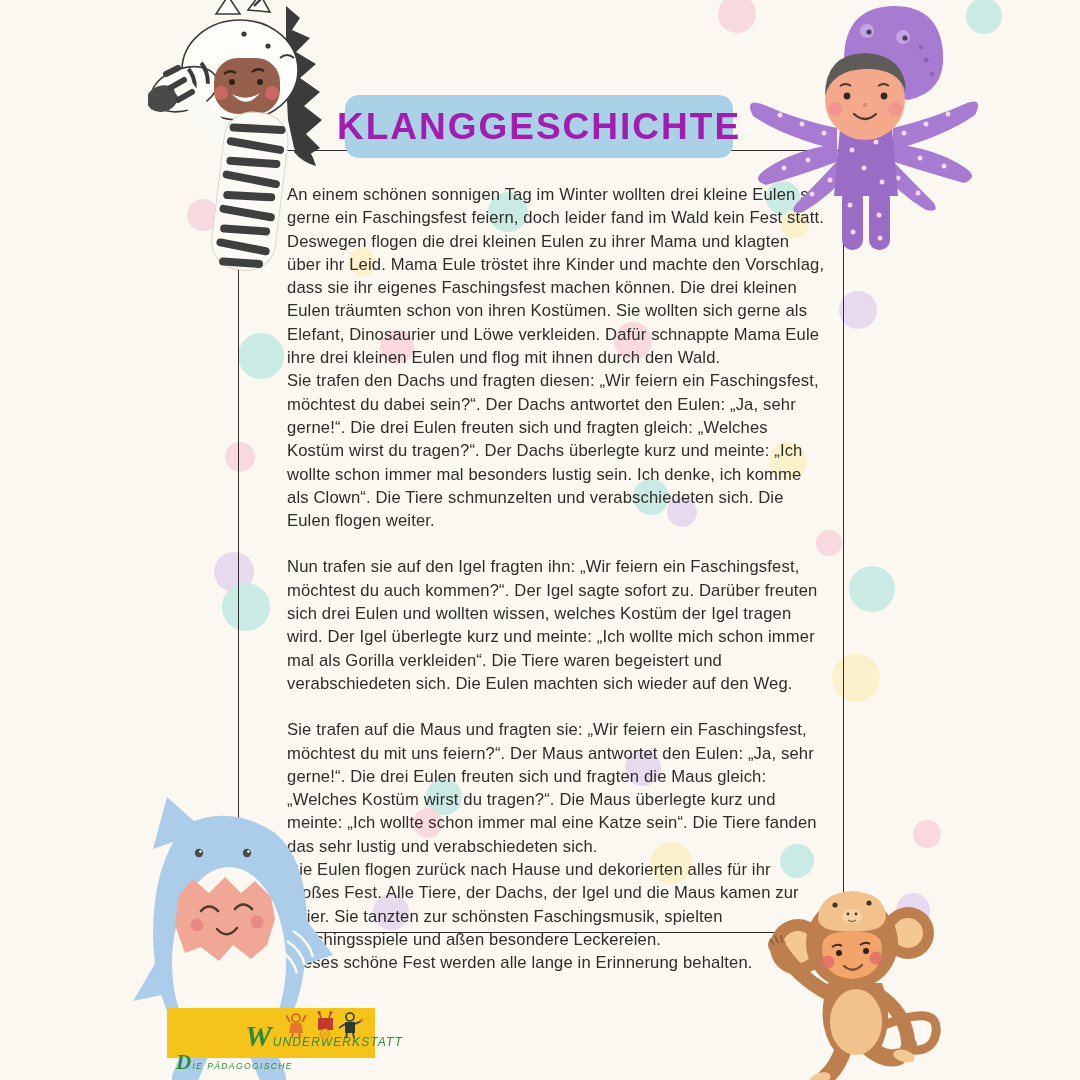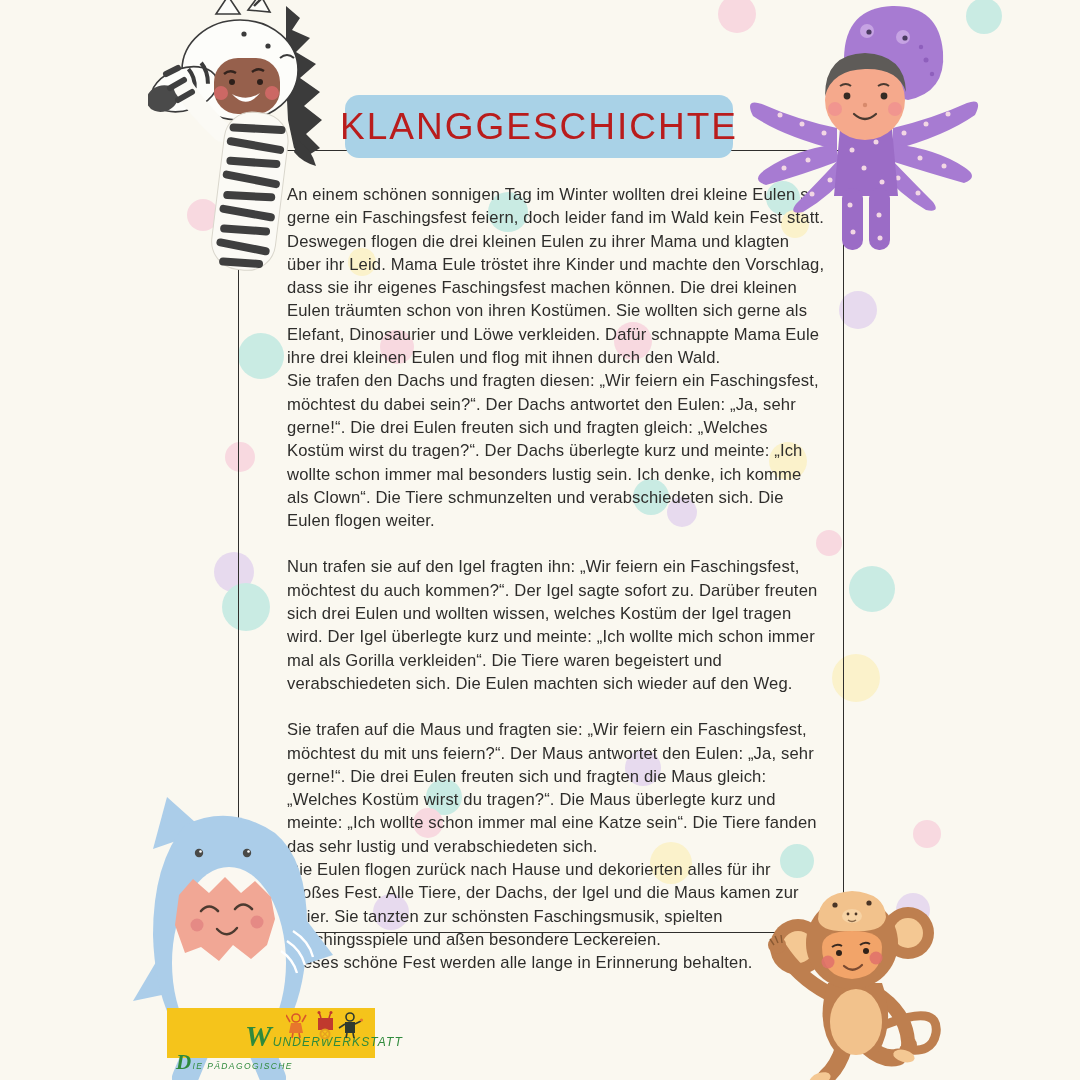--- a/index.html
+++ b/index.html
@@ -23,21 +23,21 @@
     position:absolute;left:238px;top:150px;width:604px;height:781px;
     border:1.6px solid var(--frame);z-index:2;background:transparent;
   }
 
   #title-box{
     position:absolute;left:345px;top:95px;width:388px;height:63px;
     background:var(--title-bg);border-radius:14px;z-index:4;
     display:flex;align-items:center;justify-content:center;
   }
   #title-box .title-text{
-    font-size:37px;font-weight:400;letter-spacing:2px;color:#b91c1c;
+    font-size:37px;font-weight:700;letter-spacing:2px;color:#a21caf;
     white-space:nowrap;
   }
 
   #story-text{
     position:absolute;left:287px;top:183px;width:538px;z-index:3;
     font-size:16.6px;line-height:23.3px;color:var(--ink);letter-spacing:0.15px;
   }
   #story-text p{margin:0 0 23px 0;}
   #story-text p:last-child{margin-bottom:0;}
 

